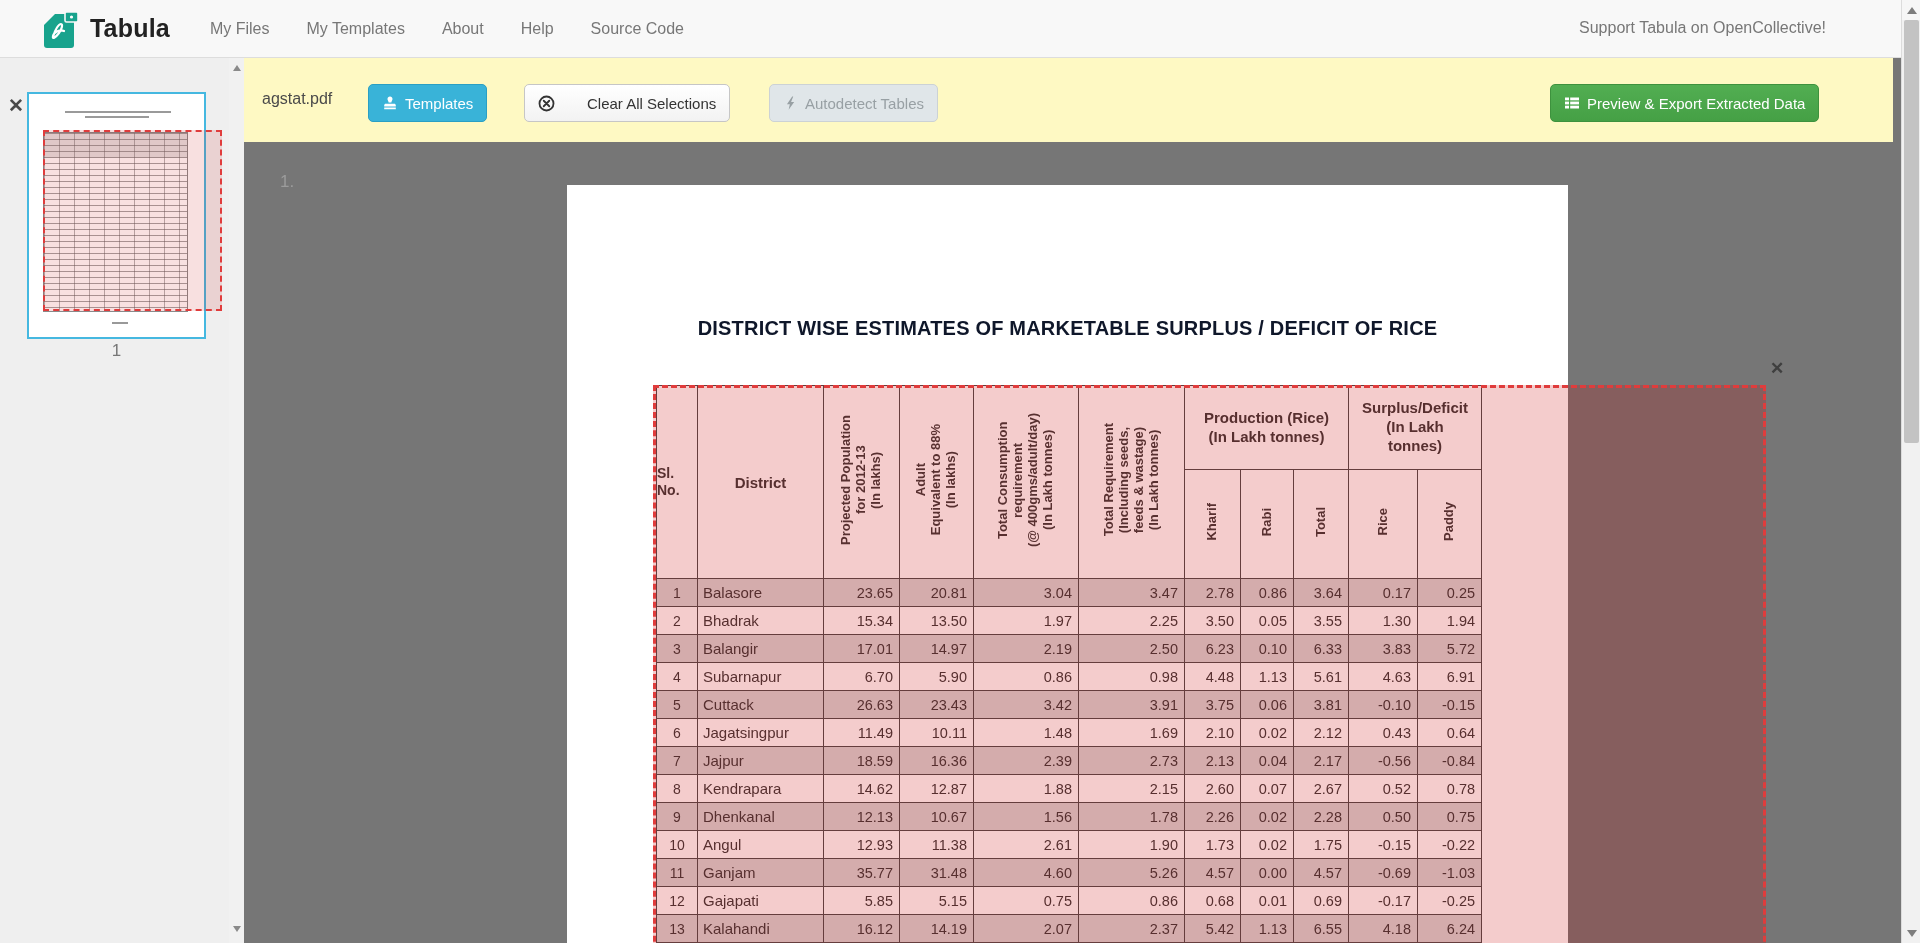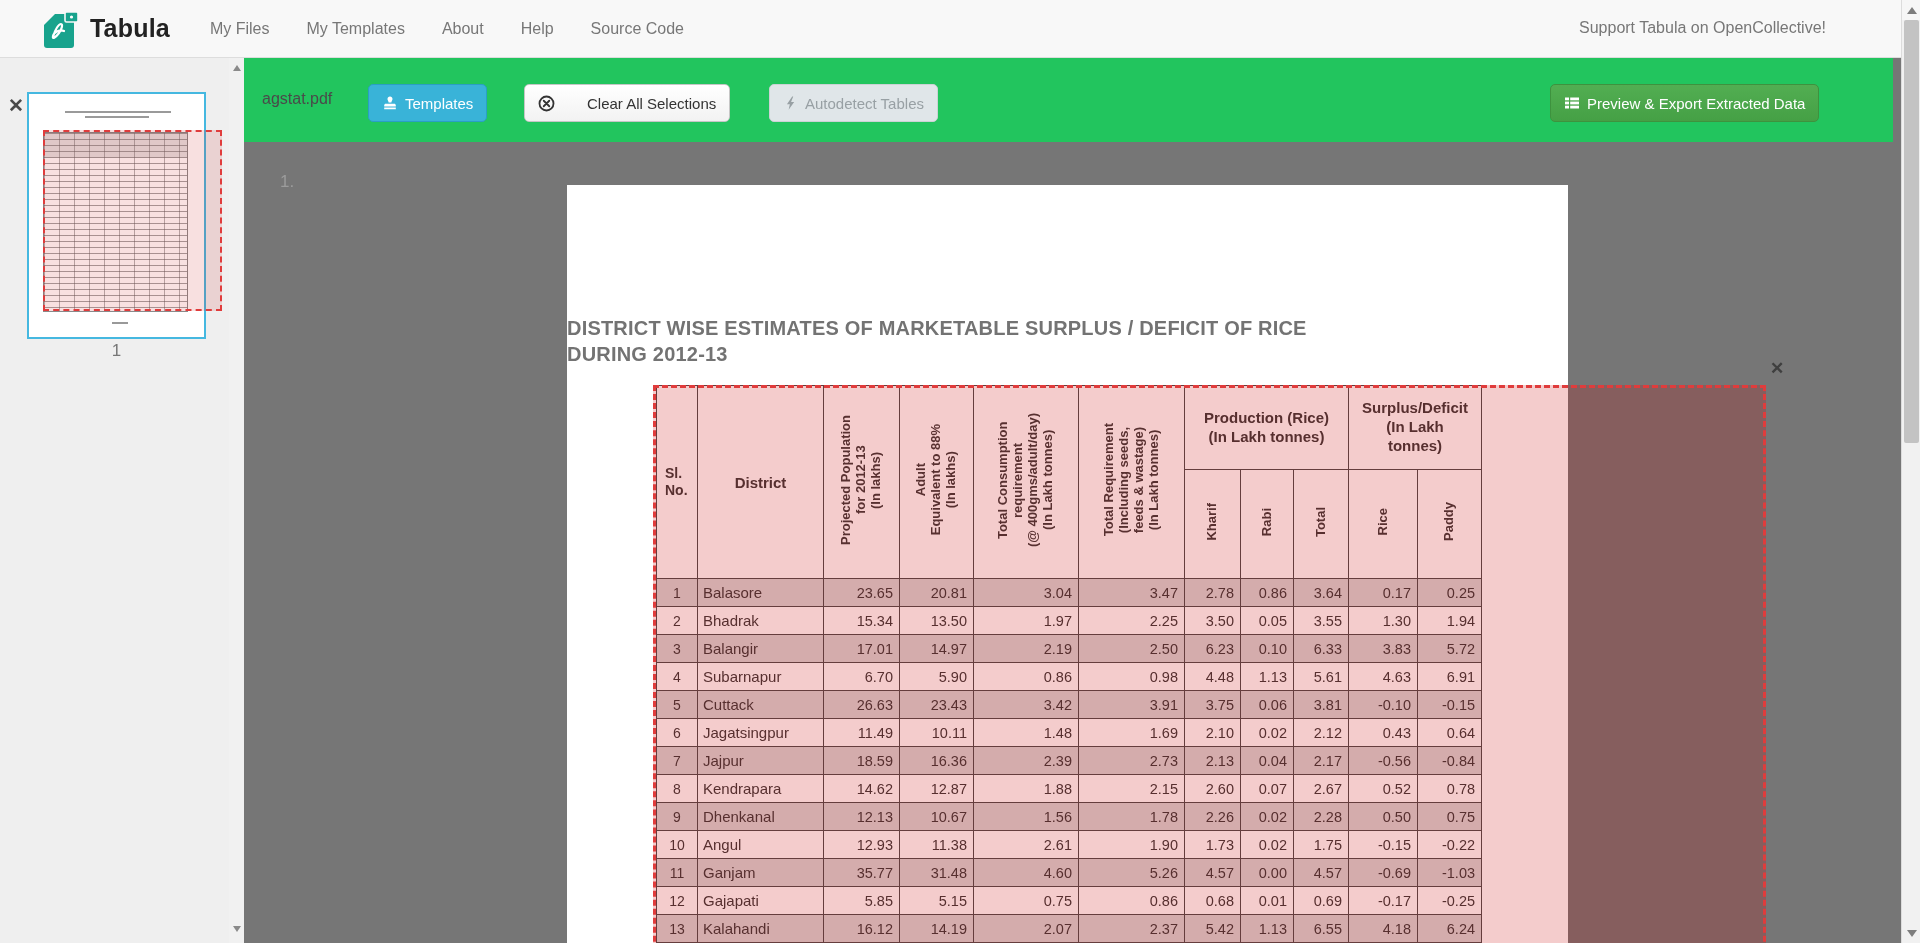--- a/index.html
+++ b/index.html
@@ -35,41 +35,41 @@
        repeating-linear-gradient(to right, rgba(90,90,90,.45) 0 1px, transparent 1px 15px); }
   .thumb-head { position:absolute; left:14px; top:38px; width:145px; height:26px; background:rgba(130,130,130,.22); }
   .thumb-footmark { position:absolute; left:83px; top:228px; width:16px; height:2px; background:#999; }
   .thumb-selection { position:absolute; left:43px; top:72px; width:179px; height:181px; border:2px dashed #e03c3c; background:rgba(200,0,0,.12); z-index:3; cursor:move; }
   .thumb-pagelabel { position:absolute; left:27px; top:283px; width:179px; text-align:center; font-size:17px; color:#777; }
   .side-scrollbar { position:absolute; right:0; top:0; width:15px; height:885px; background:#f1f1f1; }
   .side-sb-btn { position:absolute; left:0; width:15px; height:16px; display:flex; align-items:center; justify-content:center; }
   .side-sb-btn.top { top:2px; } .side-sb-btn.bottom { bottom:6px; }
 
   
-  .toolbar { position:absolute; left:244px; top:58px; width:1649px; height:84px; background:#22c55e; z-index:15; }
+  .toolbar { position:absolute; left:244px; top:58px; width:1649px; height:84px; background:#fef9c3; z-index:15; }
   .filename { position:absolute; left:18px; top:32px; font-size:16px; color:#4a4a4a; }
   .btn { position:absolute; top:26px; height:38px; display:inline-flex; align-items:center; gap:7px; padding:16px 13px; font-size:15px; border-radius:5px; border:1px solid transparent; cursor:pointer; white-space:nowrap; }
   .btn-templates { left:124px; background:#39b3d8; border-color:#2a9fc4; color:#fff; }
   .btn-clear { left:280px; background:linear-gradient(#ffffff,#f2f2f2); border-color:#c6c6c6; color:#333;gap:32px; }
   .btn-autodetect { left:525px; background:#e0e6e9; border-color:#ccd2d5; color:#98a0a4; cursor:default; }
   .btn-export { left:1306px; background:linear-gradient(#52ae52,#45a045); border-color:#3e923e; color:#fff; }
 
   
   .viewer { position:absolute; left:244px; top:58px; width:1657px; height:885px; background:#767676; overflow:hidden; z-index:5; }
   .page-number { position:absolute; left:36px; top:114px; font-size:17px; color:#9c9c9c; }
   .pdf-page { position:absolute; left:323px; top:127px; width:1001px; height:830px; background:#fff; cursor:crosshair; }
-  .doc-title { position:absolute; left:0; top:130px; width:100%; font-weight:bold; font-size:20px; line-height:26px; color:#737373; letter-spacing:.2px; }
+  .doc-title { position:absolute; left:0; top:130px; width:100%; text-align:center; font-weight:bold; font-size:20px; line-height:26px; color:#0f172a; letter-spacing:.2px; }
 
   
   .pdf-table { position:absolute; left:89px; top:200px; border-collapse:collapse; table-layout:fixed; width:825px; color:#3b3b3b; }
   .pdf-table th, .pdf-table td { border:1px solid #4d4d4d; overflow:hidden; }
   .pdf-table thead tr.gr { height:84px; }
   .pdf-table thead tr.sub { height:109px; }
   .pdf-table th { background:#fff; font-weight:bold; vertical-align:middle; }
-  th.h-sl { font-size:14px; text-align:left; padding-left:8px; white-space:pre-line; line-height:1.2; }
+  th.h-sl { font-size:14px; text-align:left; padding-left:0; white-space:pre-line; line-height:1.2; }
   th.h-district { font-size:15px; text-align:center; }
   th.rot { text-align:center; }
   .vtext { writing-mode:vertical-rl; transform:rotate(180deg); white-space:pre-line; font-weight:bold; font-size:13px; line-height:1.15; color:#3d3d3d; display:inline-block; }
   th.h-group { font-size:15px; text-align:center; white-space:pre-line; line-height:1.25; }
   .pdf-table tbody tr { height:28px; }
   .pdf-table tbody tr:nth-child(odd) { background:#d8d8d8; }
   .pdf-table tbody tr:nth-child(even) { background:#fff; }
   td.c-sl { text-align:center; font-size:14px; }
   td.c-dist { text-align:left; padding-left:5px; font-size:15px; }
   td.c-num { text-align:right; padding-right:6px; font-size:14.5px; }
@@ -136,21 +136,20 @@
         <span class="tri small down"></span>
       </div>
   </div>
 </div>
 
 <div class="viewer">
   <span class="page-number">1.</span>
   <div class="pdf-page">
     <div class="doc-title">
       <div>DISTRICT WISE ESTIMATES OF MARKETABLE SURPLUS / DEFICIT OF RICE</div>
-      <div>DURING 2012-13</div>
     </div>
     <table class="pdf-table">
       <colgroup>
         <col style="width:41px">
           <col style="width:126px">
           <col style="width:76px">
           <col style="width:74px">
         <col style="width:105px">
           <col style="width:106px">
           <col style="width:56px">

